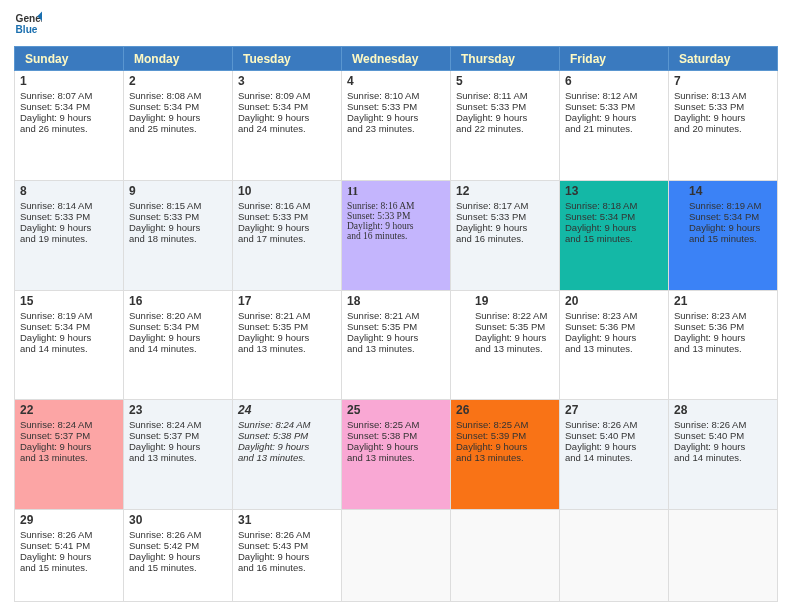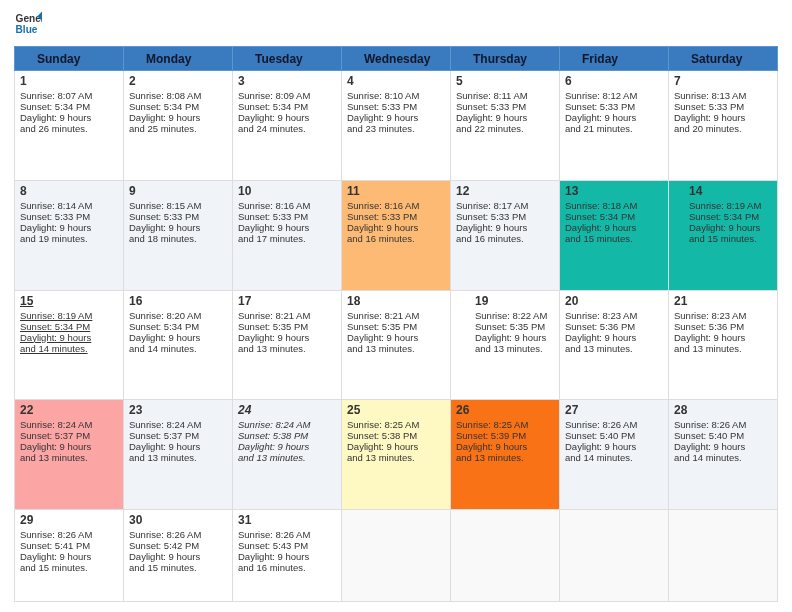--- a/index.html
+++ b/index.html
@@ -46,24 +46,24 @@
     }
     .calendar {
       flex: 1;
       border: 1px solid #ccc;
       border-collapse: collapse;
       width: 100%;
       table-layout: fixed;
     }
     .calendar th {
       background: #3a7abf;
-      color: #0f172a;
+      color: #fef9c3;
       font-size: 12px;
       font-weight: bold;
-      padding: 4px 22px;
+      padding: 4px 10px;
       text-align: left;
       border: 1px solid #5a96d0;
       height: 24px;
     }
     .calendar td {
       vertical-align: top;
       font-size: 9.5px;
       color: #333;
       padding: 3px 5px;
       border: 1px solid #ddd;
@@ -186,51 +186,51 @@
             <div>Daylight: 9 hours</div>
             <div>and 18 minutes.</div>
           </td>
           <td style="background: rgb(240, 244, 248);">
             <span class="day-num">10</span>
             <div>Sunrise: 8:16 AM</div>
             <div>Sunset: 5:33 PM</div>
             <div>Daylight: 9 hours</div>
             <div>and 17 minutes.</div>
           </td>
-          <td style="background: #fdba74;">
+          <td style="background: #c4b5fd; font-family: Liberation Serif, serif;">
             <span class="day-num">11</span>
             <div>Sunrise: 8:16 AM</div>
             <div>Sunset: 5:33 PM</div>
             <div>Daylight: 9 hours</div>
             <div>and 16 minutes.</div>
           </td>
           <td style="background: rgb(240, 244, 248);">
             <span class="day-num">12</span>
             <div>Sunrise: 8:17 AM</div>
             <div>Sunset: 5:33 PM</div>
             <div>Daylight: 9 hours</div>
             <div>and 16 minutes.</div>
           </td>
           <td style="background: #14b8a6;">
             <span class="day-num">13</span>
             <div>Sunrise: 8:18 AM</div>
             <div>Sunset: 5:34 PM</div>
             <div>Daylight: 9 hours</div>
             <div>and 15 minutes.</div>
           </td>
-          <td style="background: #14b8a6; padding-left: 20px;">
+          <td style="background: #3b82f6; padding-left: 20px;">
             <span class="day-num">14</span>
             <div>Sunrise: 8:19 AM</div>
             <div>Sunset: 5:34 PM</div>
             <div>Daylight: 9 hours</div>
             <div>and 15 minutes.</div>
           </td>
         </tr>
         <tr>
-          <td style="background: rgb(255, 255, 255); text-decoration: underline;">
+          <td style="background: rgb(255, 255, 255);">
             <span class="day-num">15</span>
             <div>Sunrise: 8:19 AM</div>
             <div>Sunset: 5:34 PM</div>
             <div>Daylight: 9 hours</div>
             <div>and 14 minutes.</div>
           </td>
           <td style="background: rgb(255, 255, 255);">
             <span class="day-num">16</span>
             <div>Sunrise: 8:20 AM</div>
             <div>Sunset: 5:34 PM</div>
@@ -288,21 +288,21 @@
             <div>Daylight: 9 hours</div>
             <div>and 13 minutes.</div>
           </td>
           <td style="background: rgb(240, 244, 248); font-style: italic;">
             <span class="day-num">24</span>
             <div>Sunrise: 8:24 AM</div>
             <div>Sunset: 5:38 PM</div>
             <div>Daylight: 9 hours</div>
             <div>and 13 minutes.</div>
           </td>
-          <td style="background: #fef9c3;">
+          <td style="background: #f9a8d4;">
             <span class="day-num">25</span>
             <div>Sunrise: 8:25 AM</div>
             <div>Sunset: 5:38 PM</div>
             <div>Daylight: 9 hours</div>
             <div>and 13 minutes.</div>
           </td>
           <td style="background: #f97316;">
             <span class="day-num">26</span>
             <div>Sunrise: 8:25 AM</div>
             <div>Sunset: 5:39 PM</div>

